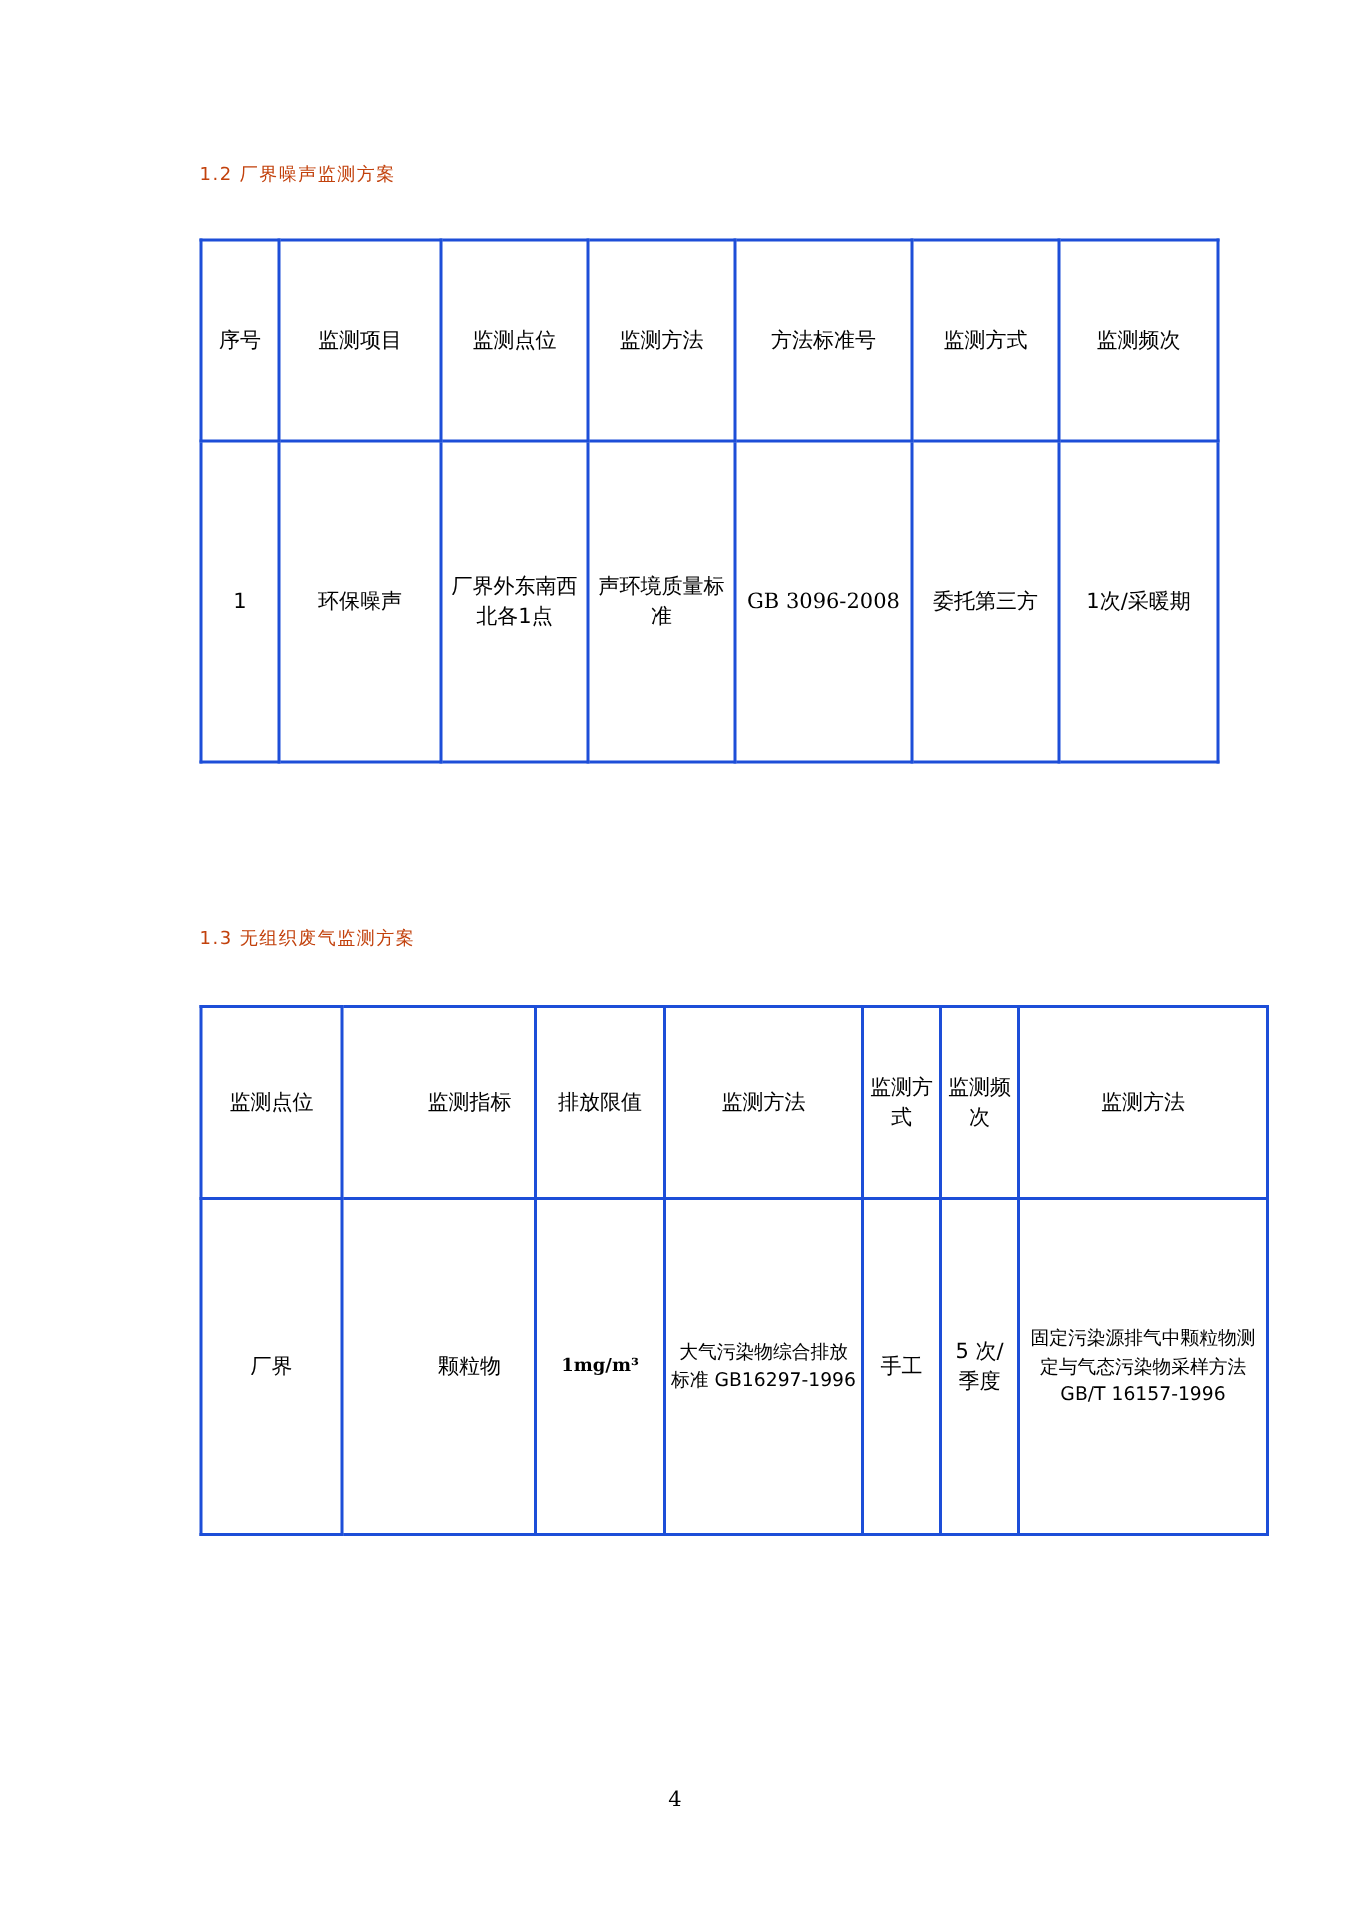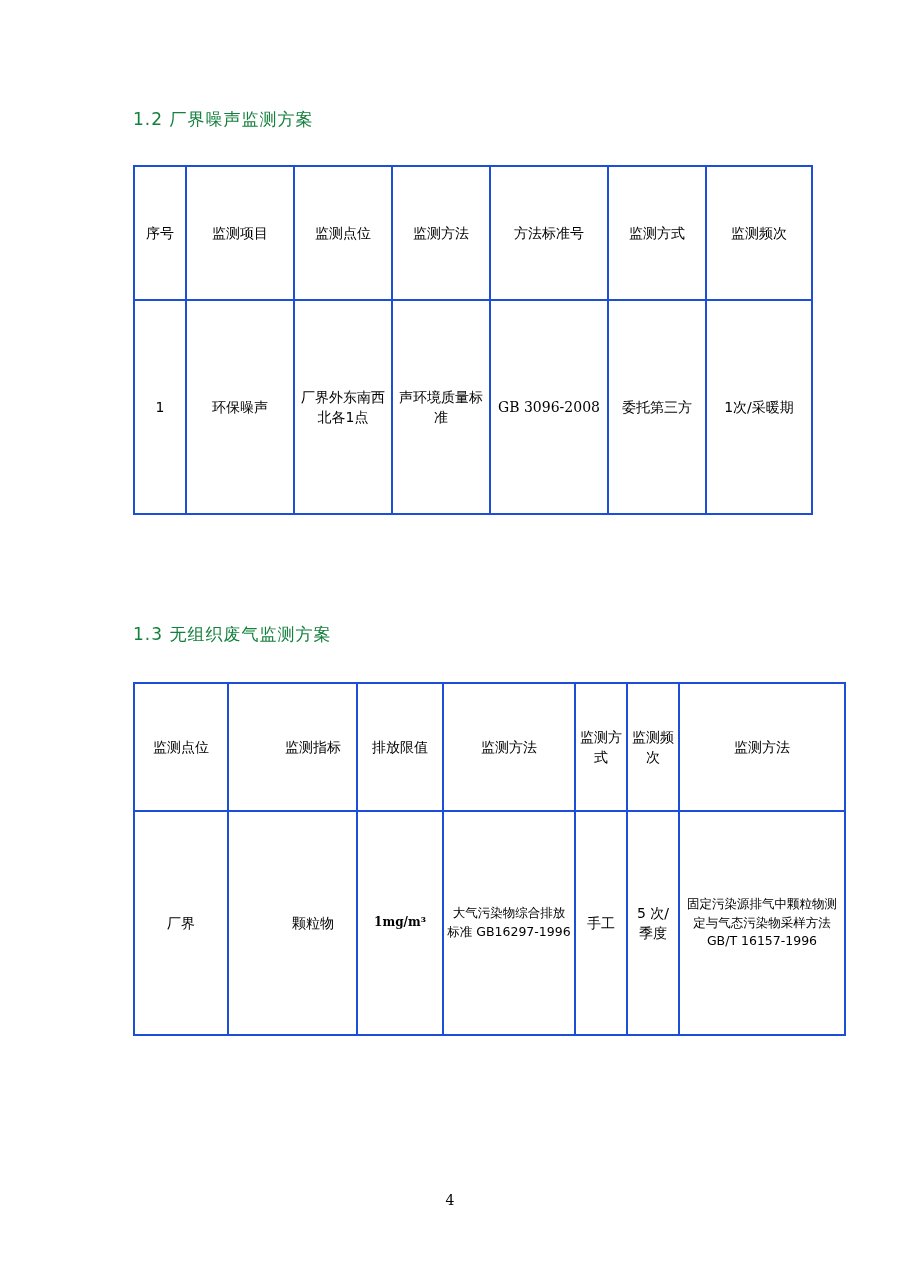--- a/index.html
+++ b/index.html
@@ -22,24 +22,24 @@
     height: 1271px;
     background: #fff;
   }
   .content {
     position: absolute;
     left: 133px;
     top: 0;
     width: 634px;
   }
   .section-heading {
-    font-size: 17px;
+    font-size: 12px;
     letter-spacing: 1px;
     font-family: "DejaVu Sans", "Liberation Sans", sans-serif;
-    color: #15803d;
+    color: #c2410c;
   }
   #heading-noise { margin-top: 108px; }
   #heading-gas { margin-top: 0; }
 
   table {
     border-collapse: collapse;
     table-layout: fixed;
     width: 634px;
     background: #fff;
   }

